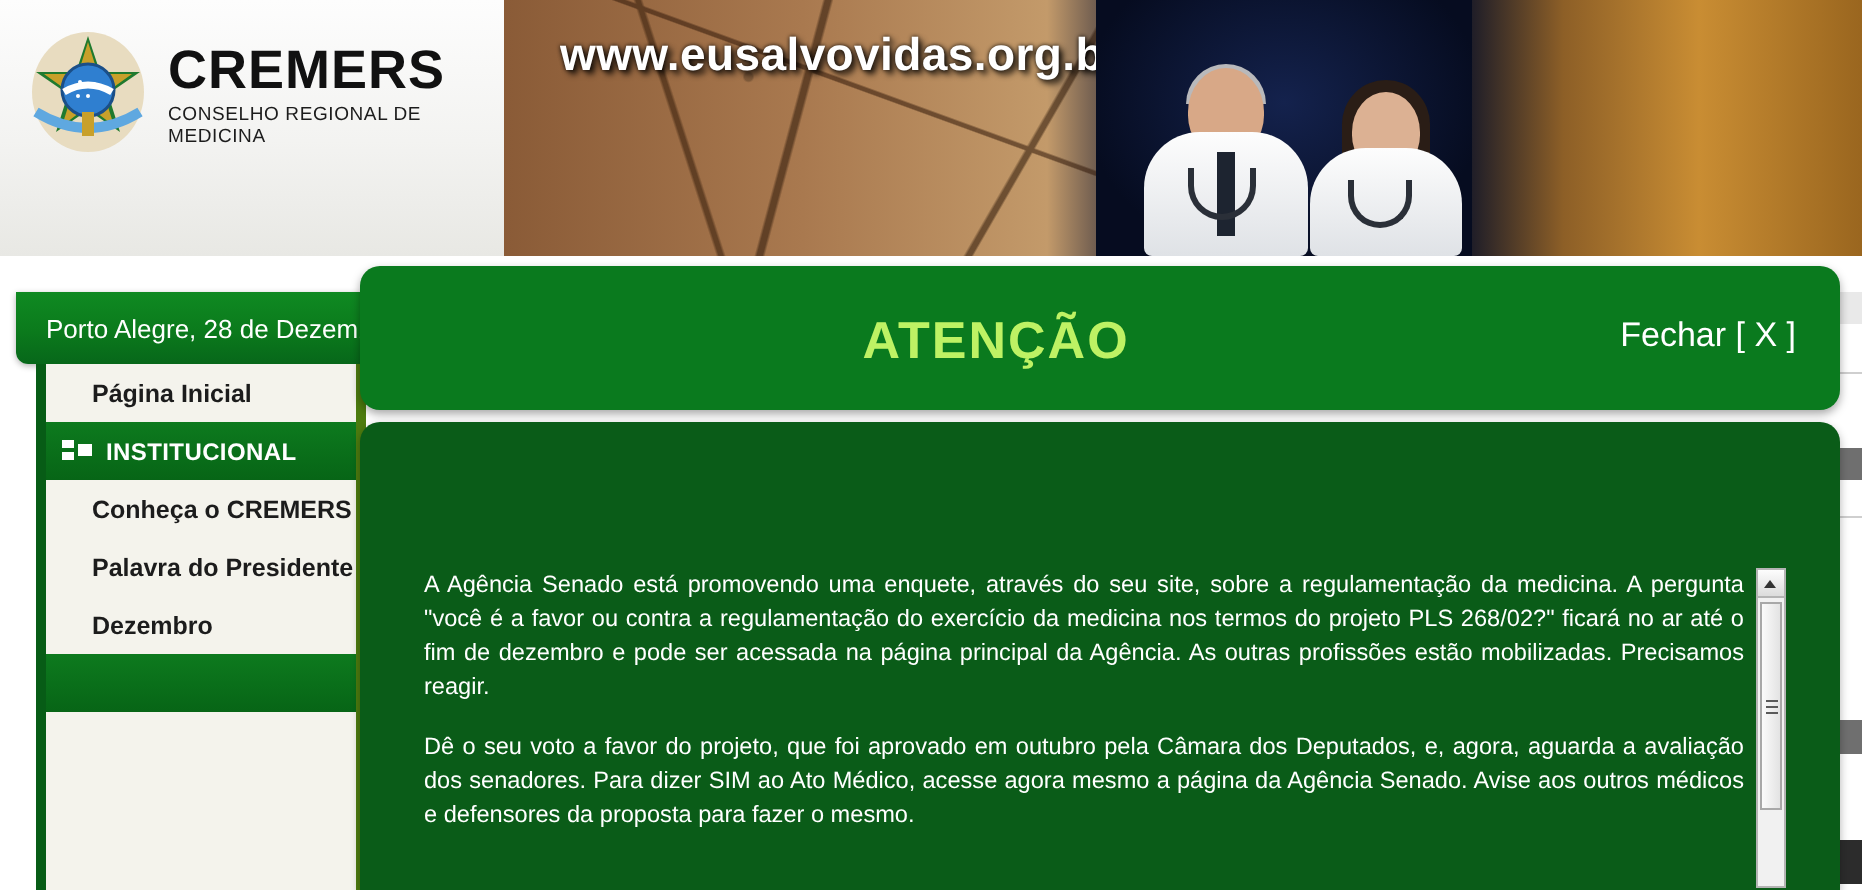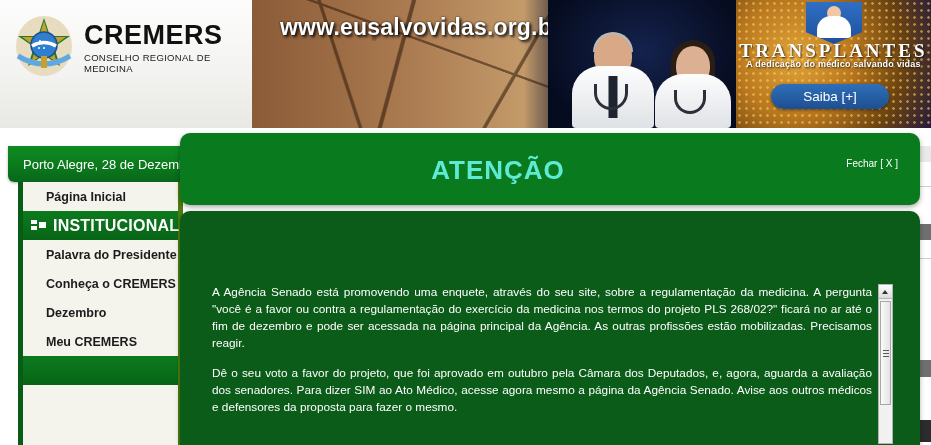--- a/index.html
+++ b/index.html
@@ -119,21 +119,21 @@
     position:absolute; top:182px; left:18px; width:165px; height:337px;
     background:#f4f3ec;
     border-left:5px solid #075c16; border-right:5px solid #4d7c0f;
   }
   .menu-item {
     height:29px; display:flex; align-items:center; padding-left:23px;
     font-size:12.5px; font-weight:bold; color:#1c1c1c;
   }
   .menu-item.section {
     background: linear-gradient(180deg,#0d7a1e,#076516);
-    color:#ffffff; font-weight:bold; font-size:16px; padding-left:8px;
+    color:#ffffff; font-weight:bold; font-size:12px; padding-left:8px;
     letter-spacing:.2px;
     text-align:center;
   }
   .sec-icon { display:inline-block; width:15px; height:11px; margin-right:7px; position:relative; flex:0 0 auto; }
   .sec-icon i { position:absolute; background:#fff; display:block; }
   .sec-icon i:nth-child(1){ left:0; top:0; width:6px; height:4px; }
   .sec-icon i:nth-child(2){ left:0; top:6px; width:6px; height:4px; }
   .sec-icon i:nth-child(3){ left:8px; top:2px; width:7px; height:6px; }
 
   
@@ -144,26 +144,26 @@
   .bg-pill  { position:absolute; width:54px; height:22px; border-radius:11px; background:#2c2c2c; }
 
   
   .modal-header {
     position:absolute; left:180px; top:133px; width:740px; height:72px;
     background:#0a7a1e; border-radius:10px;
     box-shadow: 0 2px 5px rgba(0,0,0,.35);
   }
   .modal-title {
     position:absolute; left:16px; right:0; top:22px; text-align:center;
-    font-size:26px; font-weight:bold; color:#5eead4; letter-spacing:1px;
+    font-size:26px; font-weight:bold; color:#bef264; letter-spacing:1px;
     margin-left:-120px;
   }
   .close-link {
     position:absolute; right:22px; top:25px;
-    font-size:10px; color:#ffffff; cursor:pointer;
+    font-size:17px; color:#ffffff; cursor:pointer;
   }
   .modal-body {
     position:absolute; left:180px; top:211px; width:740px; height:234px;
     background:#0a5c18; border-radius:10px 10px 0 0;
     box-shadow: 0 2px 5px rgba(0,0,0,.3);
     overflow:hidden;
   }
   .modal-heading {
     position:absolute; left:22px; top:17px;
     font-size:33px; font-weight:bold; color:#ffffff; letter-spacing:.5px;
@@ -237,30 +237,20 @@
             <div class="steth"></div>
         </div>
         <div class="doc doc-f">
           <div class="hair"></div>
             <div class="head"></div>
           <div class="coat"></div>
             <div class="steth"></div>
         </div>
       </div>
 
-      <div class="banner-right">
-        <div class="pollen"></div>
-        <div class="tp-badge">
-          <div class="b-head"></div>
-            <div class="b-coat"></div>
-        </div>
-        <div class="tp-title">TRANSPLANTES</div>
-        <div class="tp-sub">A dedicação do médico salvando vidas</div>
-        <div class="saiba-btn">Saiba [+]</div>
-      </div>
     </div>
   </div>
 
   <div class="page-bg">
     <div class="bg-block" style="left:600px; top:18px; width:331px; height:16px;"></div>
     <div class="bg-line" style="left:600px; top:58px; width:331px;"></div>
     <div class="bg-dark" style="left:860px; top:96px; width:71px; height:16px;"></div>
     <div class="bg-line" style="left:860px; top:130px; width:71px;"></div>
     <div class="bg-text" style="left:898px; top:150px;">ac</div>
     <div class="bg-text" style="left:898px; top:164px;">o c</div>
@@ -278,24 +268,23 @@
 
     <div class="menu-item section">
       <span class="sec-icon">
           <i></i>
           <i></i>
           <i></i>
         </span>
       <span>INSTITUCIONAL</span>
     </div>
 
+    <div class="menu-item">Conheça o CREMERS</div>
     <div class="menu-item">Palavra do Presidente</div>
-    <div class="menu-item">Conheça o CREMERS</div>
     <div class="menu-item">Dezembro</div>
-    <div class="menu-item">Meu CREMERS</div>
 
     <div class="menu-item section">
       
       
     </div>
   </div>
 
   <div class="modal-header">
     <div class="modal-title">ATENÇÃO</div>
     <div class="close-link">Fechar [ X ]</div>

